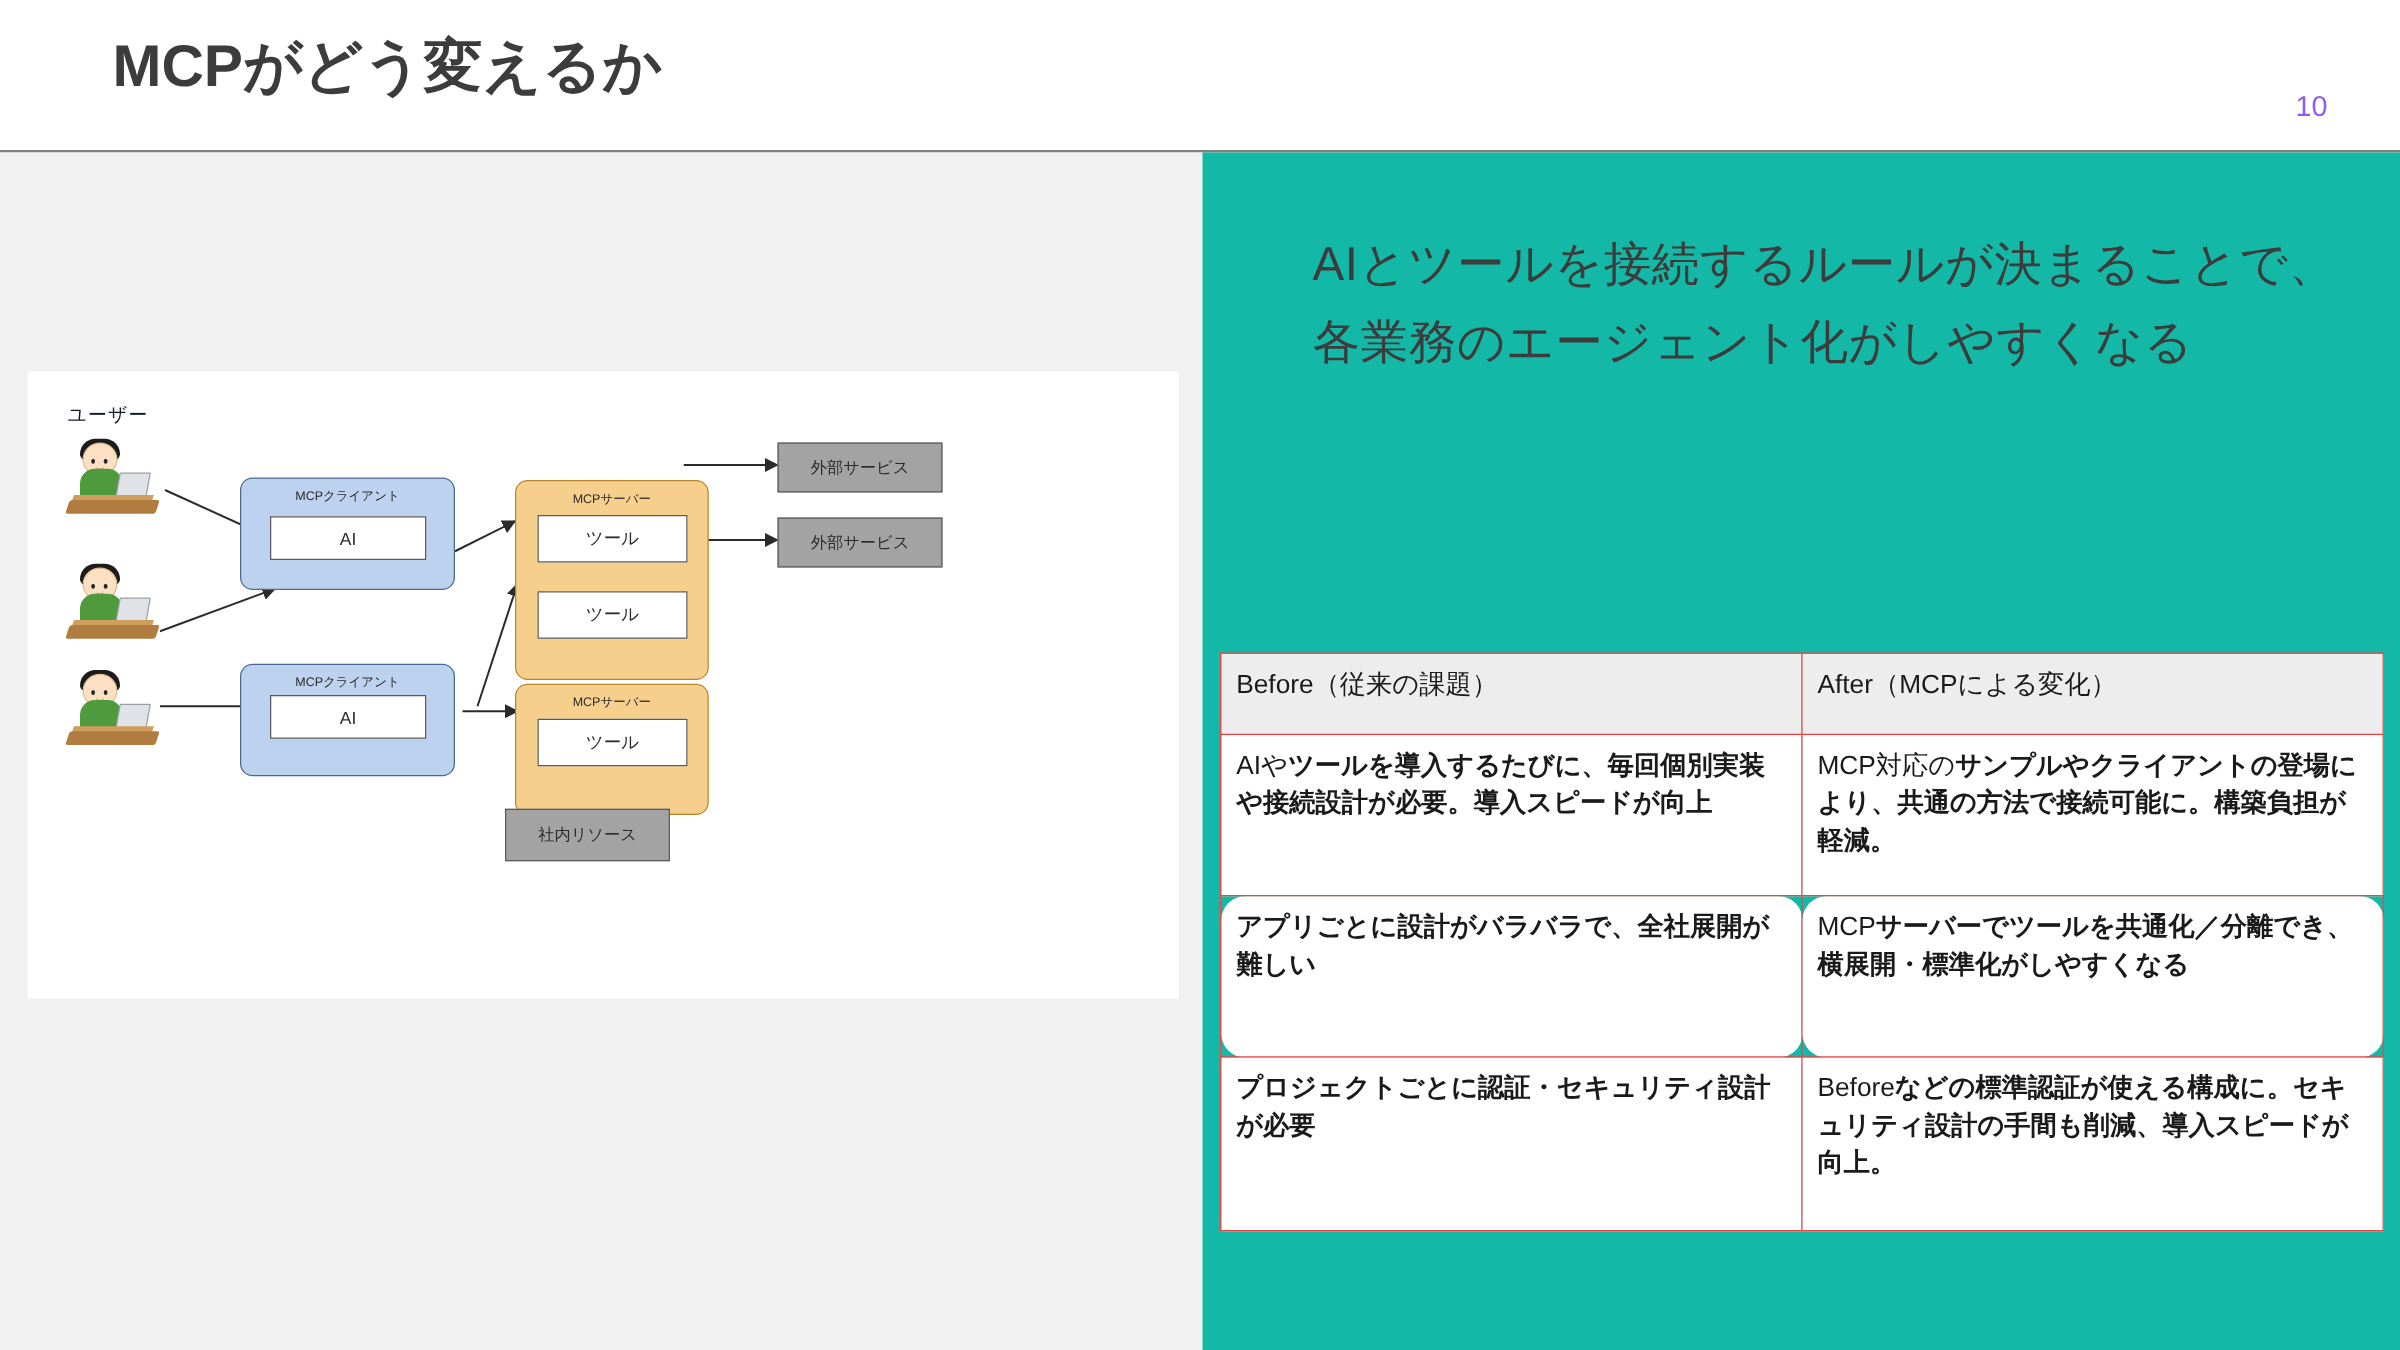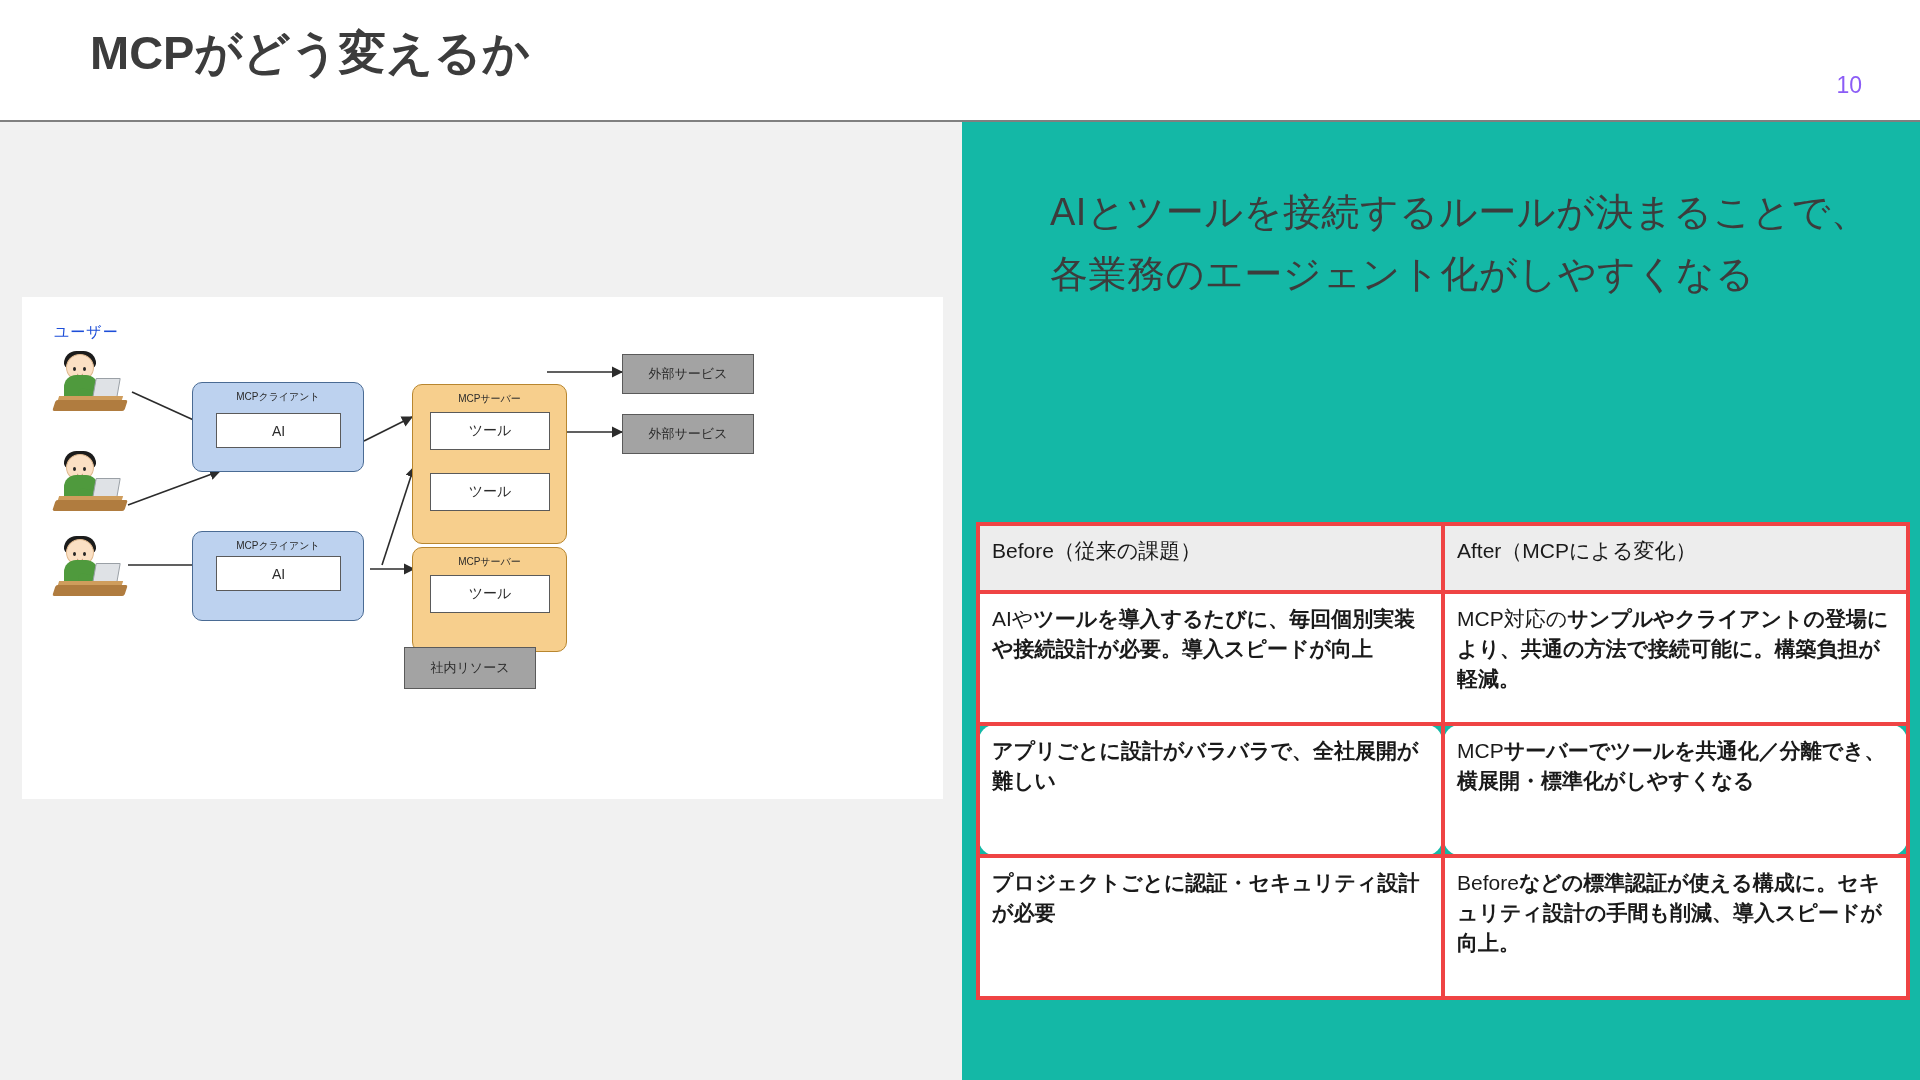--- a/index.html
+++ b/index.html
@@ -73,21 +73,21 @@
     position: absolute;
     left: 0; top: 0;
     width: 921px;
     height: 502px;
   }
   .diagram-label-users {
     position: absolute;
     left: 32px;
     top: 26px;
     font-size: 15px;
-    color: #1d4ed8;
+    color: #0f172a;
     letter-spacing: 1px;
     text-align: right;
   }
 
   
   .person {
     position: absolute;
     width: 76px;
     height: 62px;
   }
@@ -272,21 +272,21 @@
   
   .compare-table {
     position: absolute;
     left: 14px;
     top: 400px;
     width: 930px;
     border-collapse: collapse;
     table-layout: fixed;
   }
   .compare-table th, .compare-table td {
-    border: 4px solid #ef4444;
+    border: 1px solid #ef4444;
     vertical-align: top;
     padding: 10px 12px 10px 12px;
     font-size: 21px;
     line-height: 1.42;
     color: #1a1a1a;
     text-align: left;
     word-break: break-all;
   }
   .compare-table th {
     background: #ededed;

